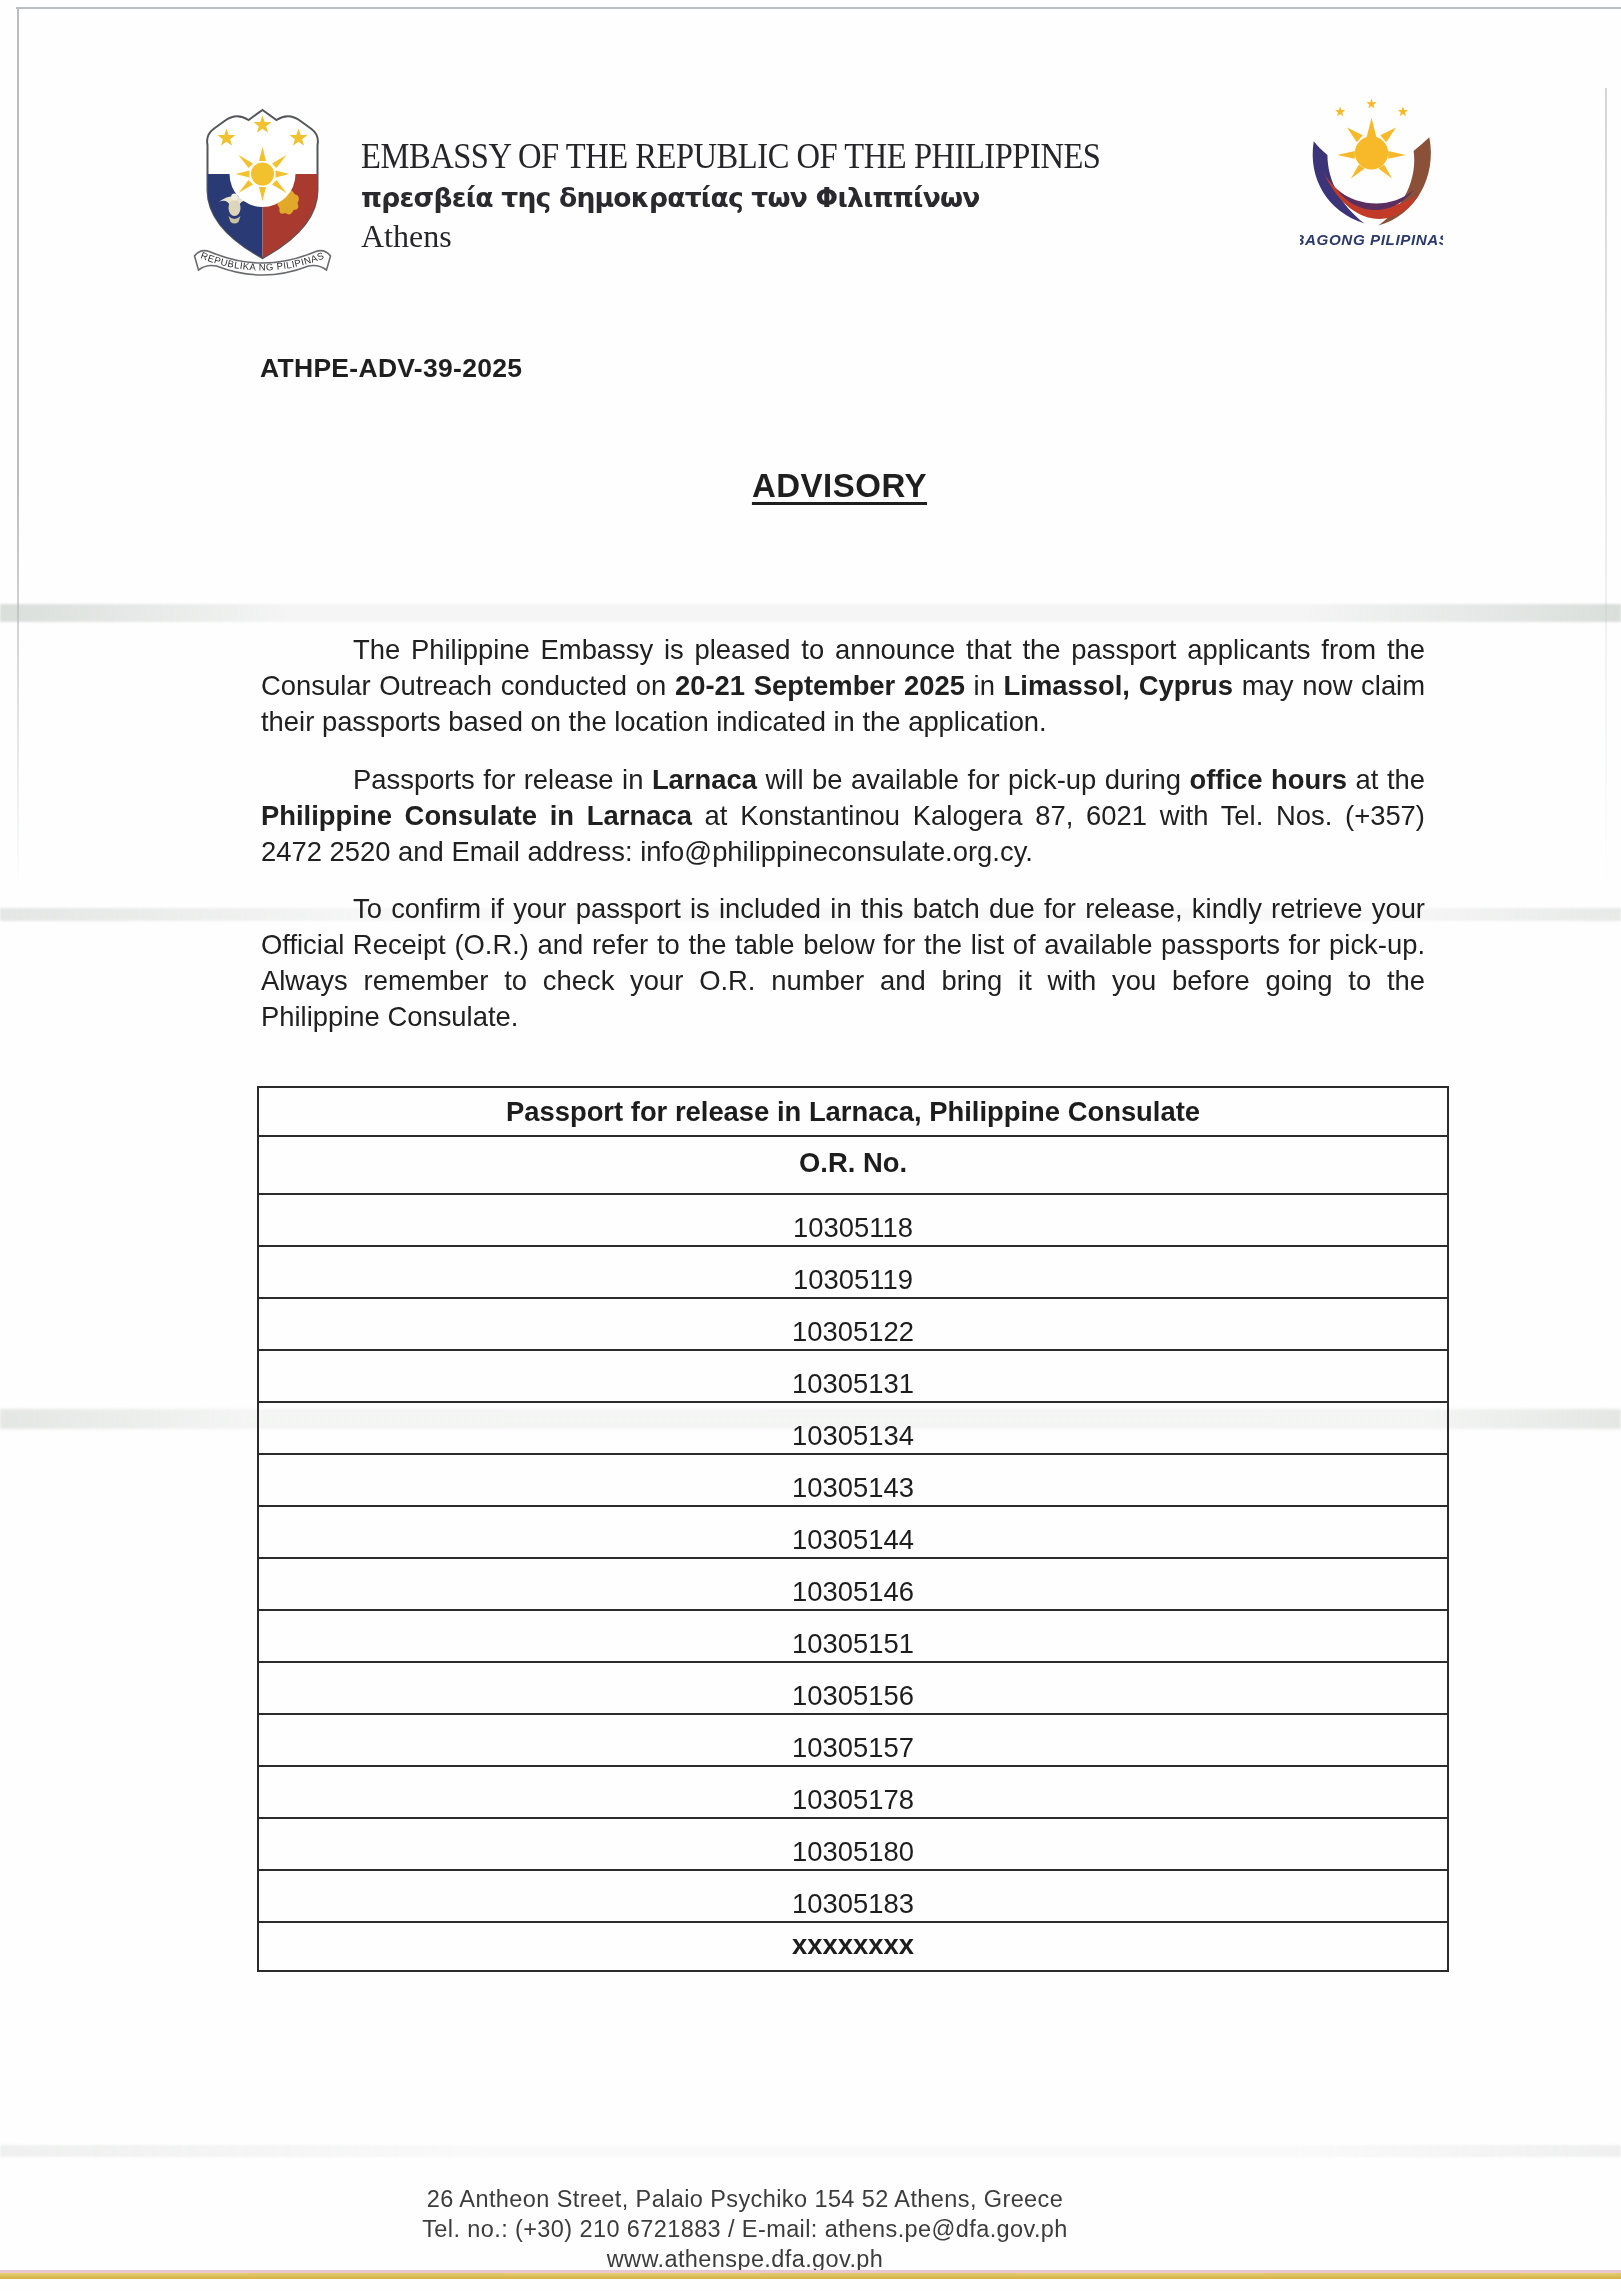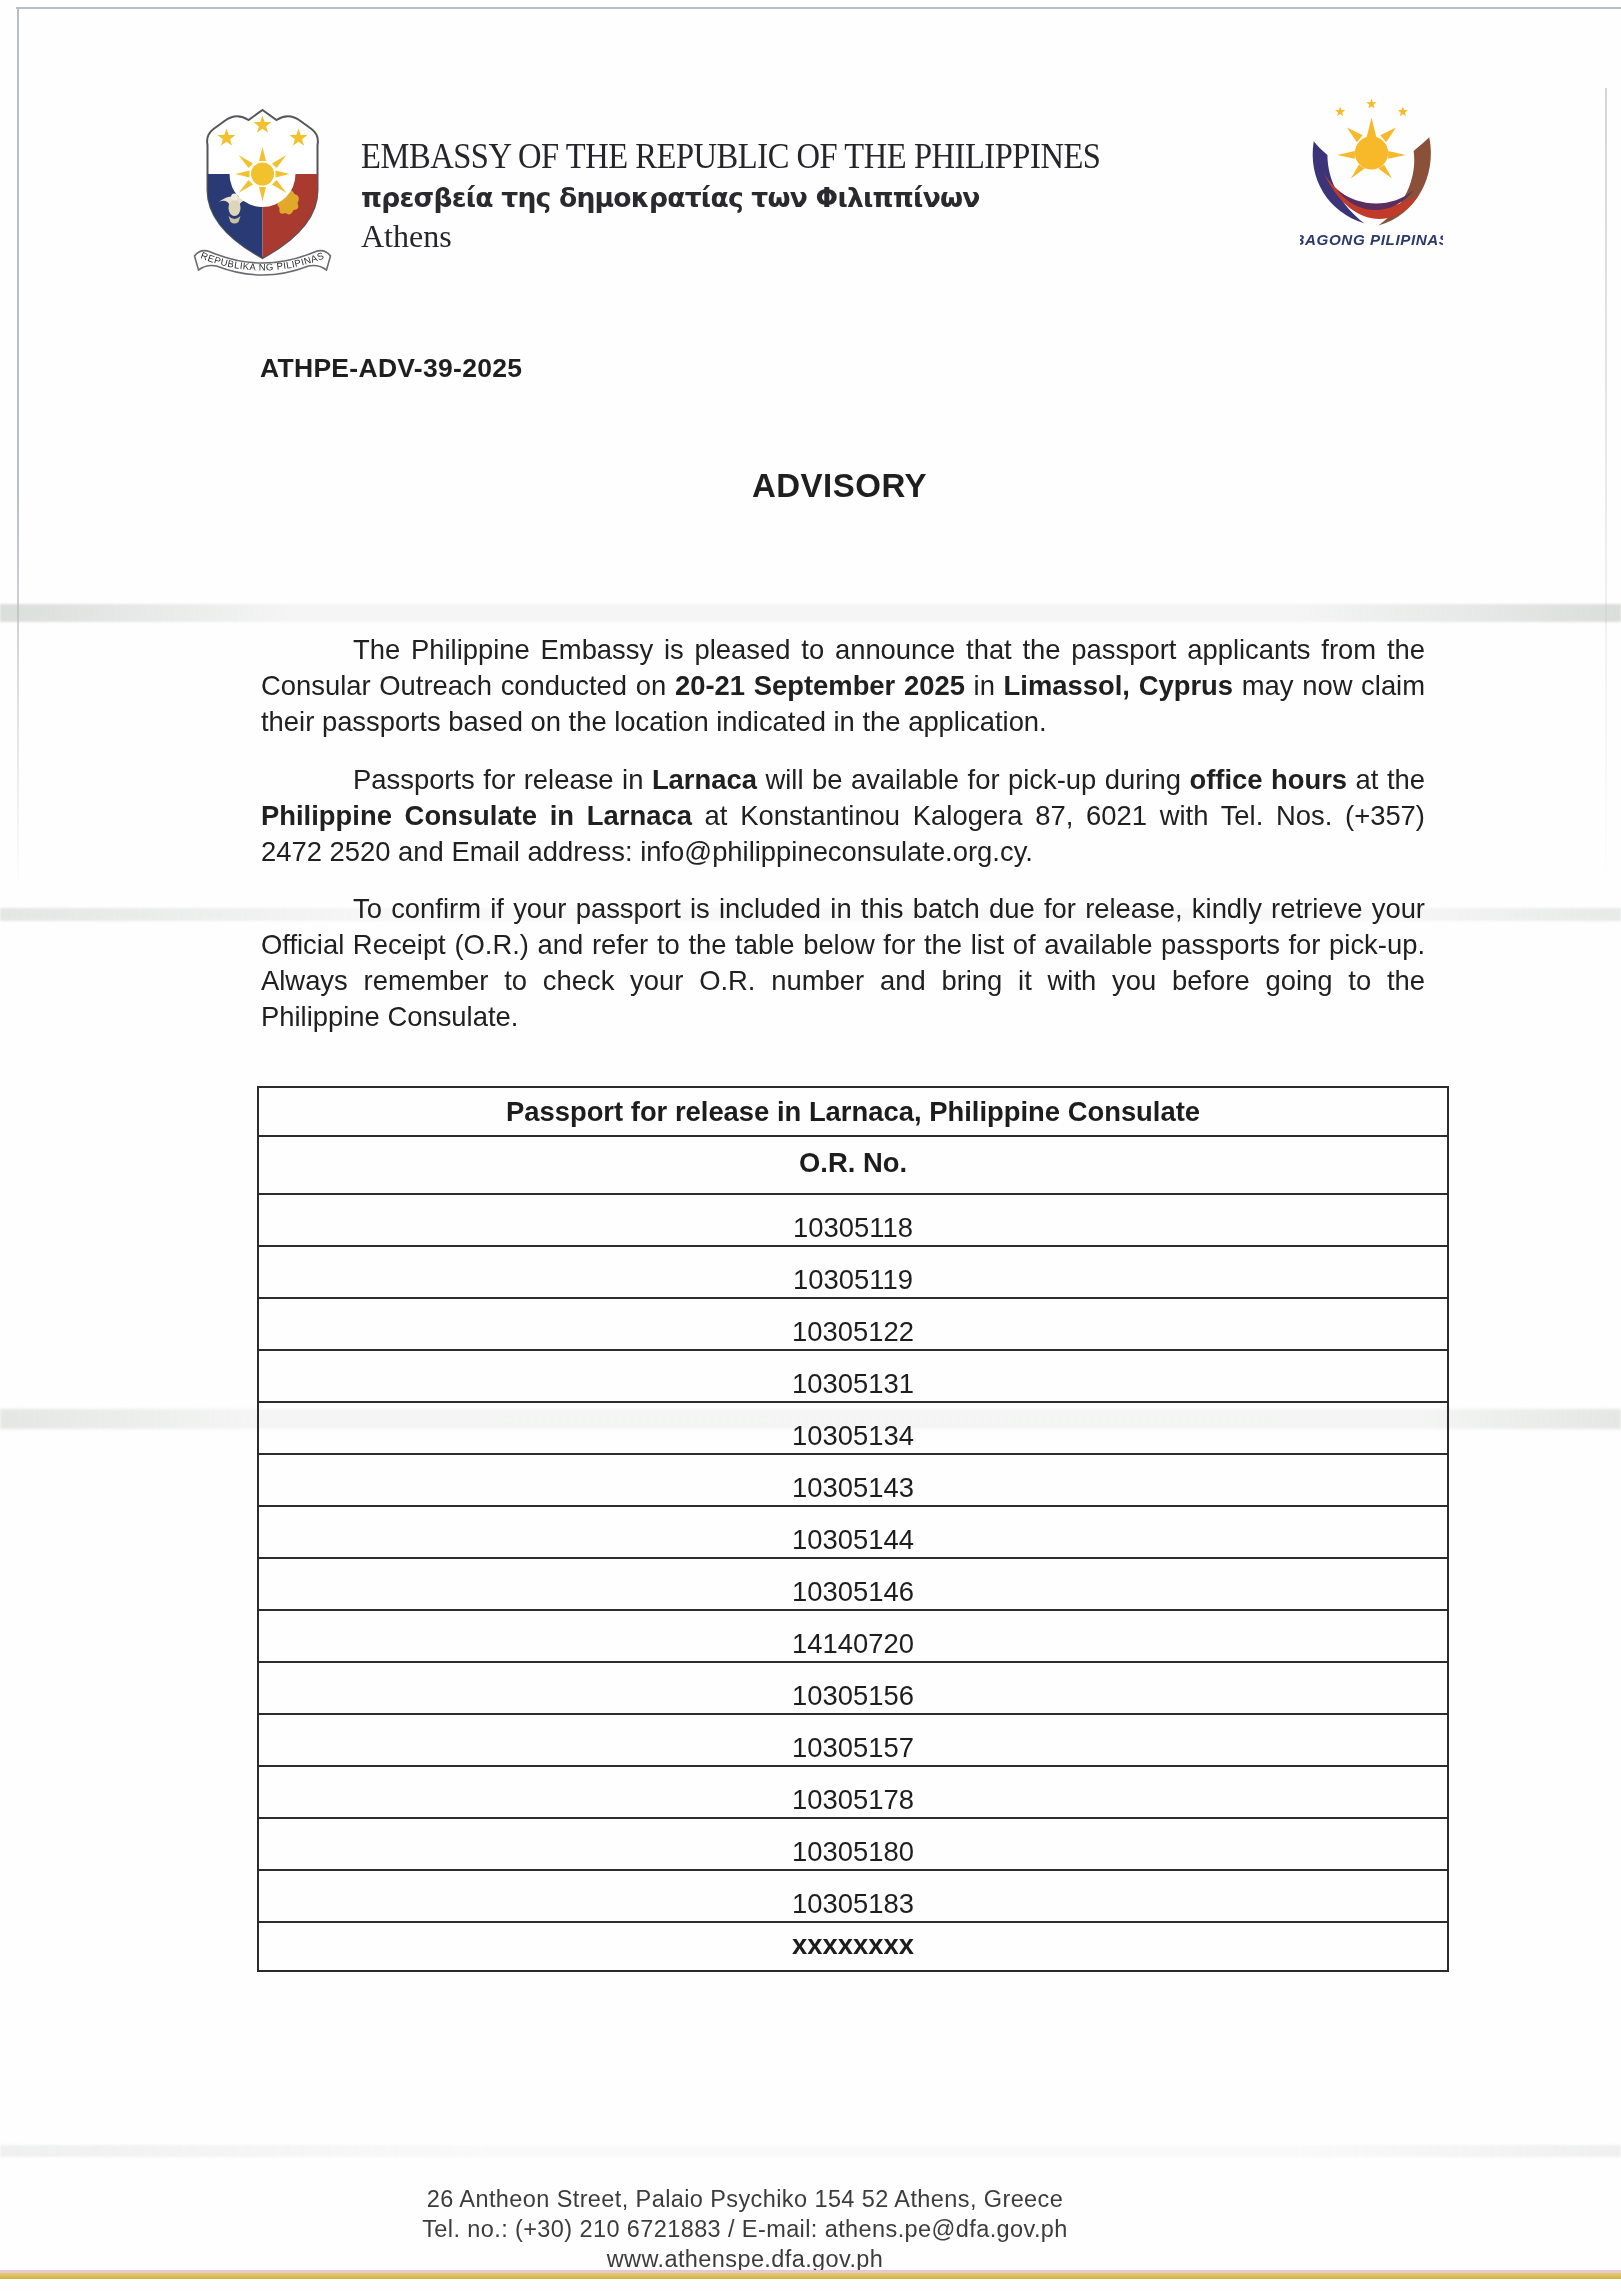--- a/index.html
+++ b/index.html
@@ -32,21 +32,21 @@
   .embassy-gr{position:absolute;left:361px;top:182px;font-family:"DejaVu Sans",sans-serif;
               font-weight:bold;font-size:27.4px;letter-spacing:-0.8px;white-space:nowrap;color:#2a2a2e;
               transform:scaleX(.97);transform-origin:left top;}
   .embassy-city{position:absolute;left:361px;top:218px;font-family:"Liberation Serif",serif;
               font-size:32px;color:#26262a;}
 
   
   .refno{position:absolute;left:260px;top:353px;font-size:26.5px;font-weight:bold;letter-spacing:0.3px;}
   .adv-title{position:absolute;left:260px;top:467px;width:1159px;text-align:center;
              font-size:33px;font-weight:bold;letter-spacing:0.5px;}
-  .adv-title span{text-underline-offset:4.9px;text-decoration-thickness:2.9px;}
+  .adv-title span{text-decoration:underline;text-underline-offset:4.9px;text-decoration-thickness:2.9px;}
   .subject{position:absolute;left:260px;top:576px;width:1159px;text-align:center;
            font-size:27.4px;font-weight:bold;letter-spacing:0.2px;}
   .bodytext{position:absolute;left:261px;top:632px;width:1164px;}
   .bodytext p{margin:0 0 21.6px 0;font-size:27.4px;line-height:36px;text-align:justify;
               text-indent:92px;color:#202020;}
 
   
   .or-table{position:absolute;left:257px;top:1086px;width:1192px;border-collapse:collapse;
             table-layout:fixed;}
   .or-table th,.or-table td{border:2px solid #2b2b2b;box-sizing:border-box;text-align:center;
@@ -190,21 +190,21 @@
         <tr>
         <td class="tbl-cell">10305143</td>
       </tr>
         <tr>
         <td class="tbl-cell">10305144</td>
       </tr>
         <tr>
         <td class="tbl-cell">10305146</td>
       </tr>
         <tr>
-        <td class="tbl-cell">14140720</td>
+        <td class="tbl-cell">10305151</td>
       </tr>
         <tr>
         <td class="tbl-cell">10305156</td>
       </tr>
         <tr>
         <td class="tbl-cell">10305157</td>
       </tr>
         <tr>
         <td class="tbl-cell">10305178</td>
       </tr>

